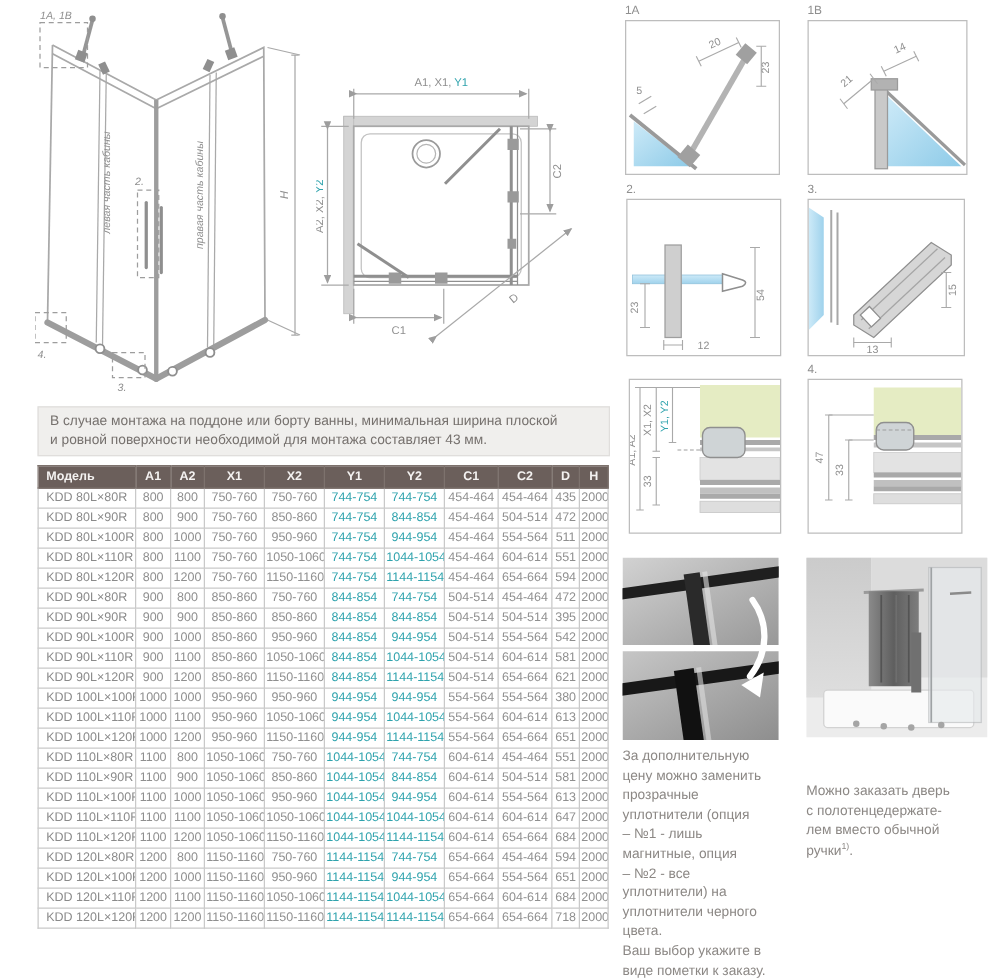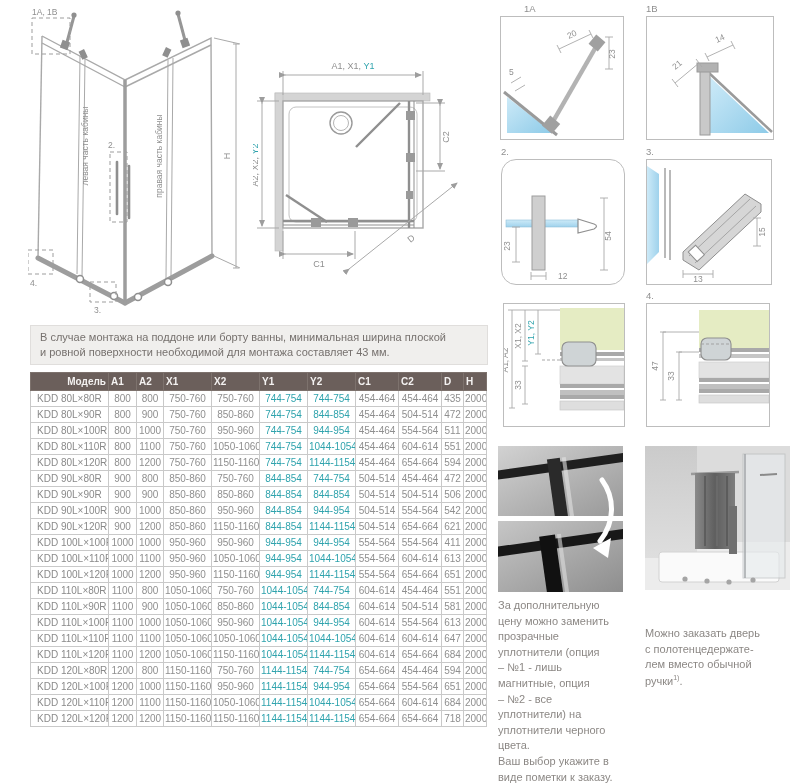--- a/index.html
+++ b/index.html
@@ -6,41 +6,41 @@
   #page{position:relative;width:795px;height:783px;background:#fff;overflow:hidden;
         font-family:"Liberation Sans", sans-serif;}
   .abs{position:absolute;}
   
   .note{left:30px;top:325px;width:438px;background:#f0efed;border:1px solid #e0dedc;
         padding:4px 9px;font-size:11px;line-height:1.35;color:#76716e;white-space:pre-line;}
   
   table.spec{left:30px;top:372px;width:456px;border-collapse:collapse;table-layout:fixed;
              position:absolute;font-size:10px;}
   table.spec th{background:#6b5f5b;color:#f4f2f1;font-weight:bold;height:15px;
-                border:1px solid #7d726d;padding:1px 2px;text-align:left;}
-  table.spec th:first-child{text-align:right;padding-left:6px;}
+                border:1px solid #7d726d;padding:1px 2px;text-align:center;}
+  table.spec th:first-child{text-align:left;padding-left:6px;}
   table.spec td{border:1px solid #c9c9c9;color:#8f8f8f;text-align:center;
                 padding:1.5px 1px;height:12px;white-space:nowrap;overflow:hidden;}
   table.spec td.model{text-align:left;padding-left:6px;color:#8a8a8a;}
   table.spec td.teal{color:#2fa3ad;}
   
   .figlabel{font-size:9.5px;color:#8f8f8f;}
   .figbox{border:1px solid #bdbdbd;background:#fff;}
   .caption{font-size:11px;line-height:1.42;color:#8c8885;white-space:pre-line;}
   .caption sup{font-size:7px;}
   svg text{font-family:"Liberation Sans",sans-serif;font-size:9px;fill:#8f8f8f;}
   svg text.small{font-size:8.5px;}
   svg .teal{fill:#2fa3ad;}
 </style>
 </head>
 <body>
 
 <div id="page">
 
-  <div class="abs" style="left:28px;top:6px;width:225px;height:310px;">
+  <div class="abs" style="left:28px;top:6px;width:225px;height:310px;font-style:italic;">
     <svg width="225" height="310" viewBox="0 0 225 310">
 
       <g stroke="#a9a9a9" stroke-width="1.4" fill="none">
         <path d="M14,30 L97,74 L97,296"></path>
         <path d="M14,30 L10,252"></path>
         <path d="M14,37 L97,81"></path>
         <path d="M97,74 L183,32 L184,250"></path>
         <path d="M97,81 L183,39"></path>
 
         <path d="M52,50 L49,268" stroke-width="1"></path>
@@ -297,37 +297,50 @@
         <tr>
           <td class="model">KDD 90L×90R</td>
           <td>900</td>
           <td>900</td>
           <td>850-860</td>
           <td>850-860</td>
           <td class="teal">844-854</td>
           <td class="teal">844-854</td>
           <td>504-514</td>
           <td>504-514</td>
-          <td>506</td>
+          <td>395</td>
           <td>2000</td>
         </tr>
         <tr>
           <td class="model">KDD 90L×100R</td>
           <td>900</td>
           <td>1000</td>
           <td>850-860</td>
           <td>950-960</td>
           <td class="teal">844-854</td>
           <td class="teal">944-954</td>
           <td>504-514</td>
           <td>554-564</td>
           <td>542</td>
           <td>2000</td>
         </tr>
         <tr>
+          <td class="model">KDD 90L×110R</td>
+          <td>900</td>
+          <td>1100</td>
+          <td>850-860</td>
+          <td>1050-1060</td>
+          <td class="teal">844-854</td>
+          <td class="teal">1044-1054</td>
+          <td>504-514</td>
+          <td>604-614</td>
+          <td>581</td>
+          <td>2000</td>
+        </tr>
+        <tr>
           <td class="model">KDD 90L×120R</td>
           <td>900</td>
           <td>1200</td>
           <td>850-860</td>
           <td>1150-1160</td>
           <td class="teal">844-854</td>
           <td class="teal">1144-1154</td>
           <td>504-514</td>
           <td>654-664</td>
           <td>621</td>
@@ -336,21 +349,21 @@
         <tr>
           <td class="model">KDD 100L×100R</td>
           <td>1000</td>
           <td>1000</td>
           <td>950-960</td>
           <td>950-960</td>
           <td class="teal">944-954</td>
           <td class="teal">944-954</td>
           <td>554-564</td>
           <td>554-564</td>
-          <td>411</td>
+          <td>380</td>
           <td>2000</td>
         </tr>
         <tr>
           <td class="model">KDD 100L×110R</td>
           <td>1000</td>
           <td>1100</td>
           <td>950-960</td>
           <td>1050-1060</td>
           <td class="teal">944-954</td>
           <td class="teal">1044-1054</td>
@@ -485,21 +498,21 @@
           <td class="teal">1144-1154</td>
           <td class="teal">1144-1154</td>
           <td>654-664</td>
           <td>654-664</td>
           <td>718</td>
           <td>2000</td>
         </tr>
       </tbody>
   </table>
 
-  <div class="abs figlabel" style="left:500px;top:3px;margin-left:24px;">1A</div>
+  <div class="abs figlabel" style="left:500px;top:3px;">1A</div>
   <div class="abs figbox" style="left:500px;top:16px;width:122px;height:122px;">
     <svg width="122" height="122" viewBox="0 0 122 122">
       <defs>
           <linearGradient id="gl1a" x1="0" y1="0" x2="1" y2="1">
         <stop offset="0" stop-color="#cdeaf8"></stop>
             <stop offset="1" stop-color="#8ecbe8"></stop>
           </linearGradient>
         </defs>
       <polygon points="6,80 52,116 6,116" fill="url(#gl1a)"></polygon>
       <line x1="3" y1="75" x2="56" y2="118" stroke="#9a9a9a" stroke-width="3"></line>
@@ -542,21 +555,21 @@
         <line x1="28" y1="66" x2="52" y2="46"></line>
           <line x1="25" y1="62" x2="31" y2="70"></line>
           <line x1="49" y1="42" x2="55" y2="50"></line>
       </g>
       <text x="74" y="24" class="small" transform="rotate(-24 74 24)" text-anchor="middle">14</text>
       <text x="32" y="50" class="small" transform="rotate(-40 32 50)" text-anchor="middle">21</text>
     </svg>
   </div>
 
   <div class="abs figlabel" style="left:501px;top:146px;">2.</div>
-  <div class="abs figbox" style="left:501px;top:159px;width:122px;height:124px;border-radius:15px;">
+  <div class="abs figbox" style="left:501px;top:159px;width:122px;height:124px;">
     <svg width="122" height="124" viewBox="0 0 122 124">
       <defs>
           <linearGradient id="gl2" x1="0" y1="0" x2="0" y2="1">
         <stop offset="0" stop-color="#cdeaf8"></stop>
             <stop offset="1" stop-color="#9fd2ec"></stop>
           </linearGradient>
         </defs>
       <rect x="4" y="60" width="72" height="7" fill="url(#gl2)" stroke="#8fc0da" stroke-width="0.6"></rect>
       <path d="M76,59 l16,5 q5,2 0,5 l-16,4 z" fill="#fff" stroke="#8f8f8f" stroke-width="1.2"></path>
       <rect x="30" y="36" width="13" height="74" fill="#cfcfcf" stroke="#9e9e9e" stroke-width="1"></rect>

